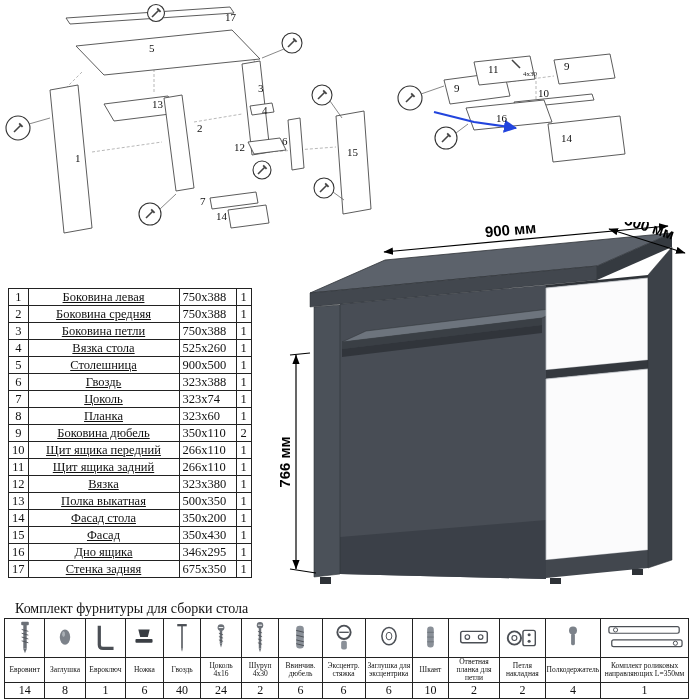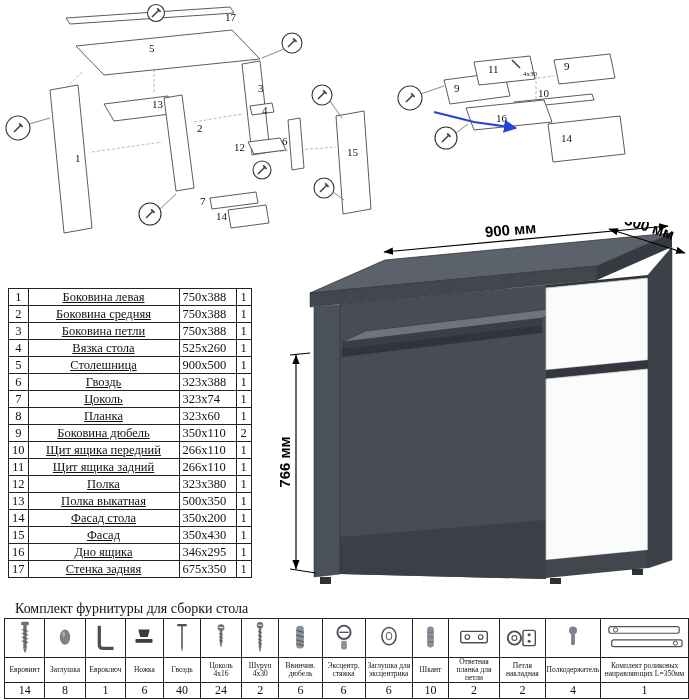--- a/index.html
+++ b/index.html
@@ -255,21 +255,21 @@
           <td class="c-qty">1</td>
         </tr>
       <tr>
           <td class="c-num">11</td>
           <td class="c-name">Щит ящика задний</td>
           <td class="c-size">266x110</td>
           <td class="c-qty">1</td>
         </tr>
       <tr>
           <td class="c-num">12</td>
-          <td class="c-name">Полка</td>
+          <td class="c-name">Вязка</td>
           <td class="c-size">323x380</td>
           <td class="c-qty">1</td>
         </tr>
       <tr>
           <td class="c-num">13</td>
           <td class="c-name">Полка выкатная</td>
           <td class="c-size">500x350</td>
           <td class="c-qty">1</td>
         </tr>
       <tr>

